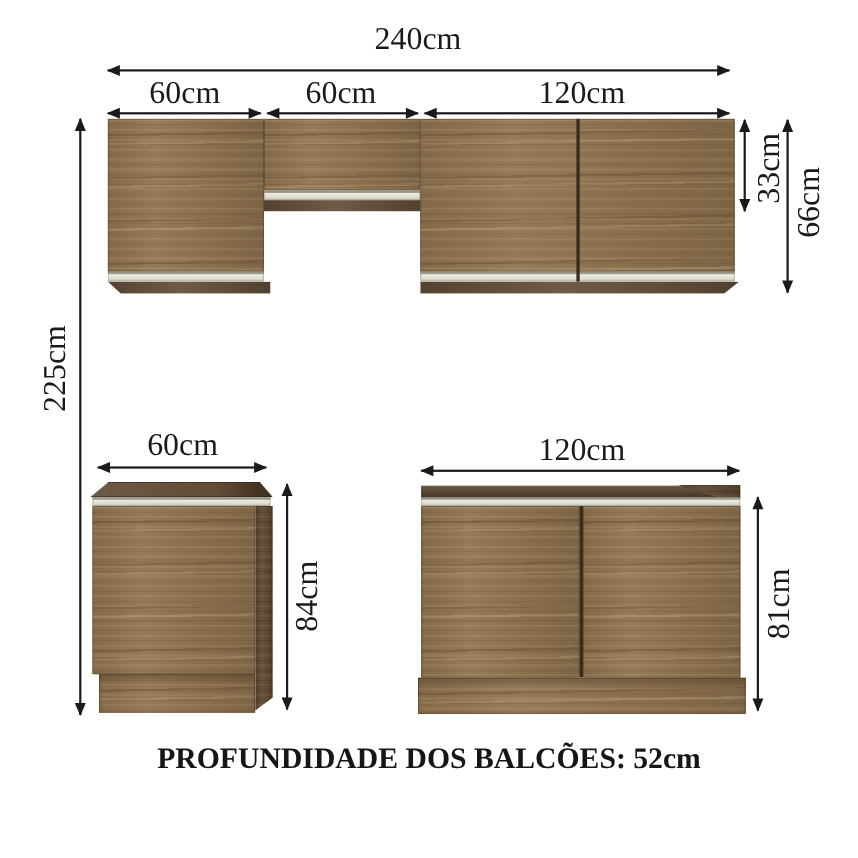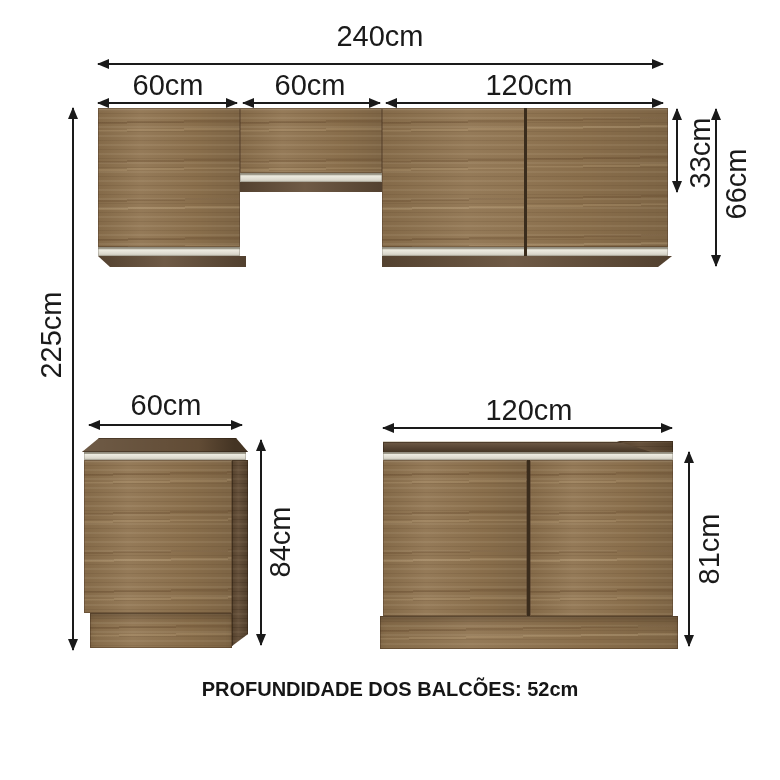--- a/index.html
+++ b/index.html
@@ -5,21 +5,21 @@
   :root{
     --wood:#8e724e;
     --wood-dark:#5e4831;
     --underside:#66503a;
     --strip:#e3e0d3;
     --ink:#1a1a1a;
   }
   html,body{margin:0;padding:0;background:#ffffff;}
   #canvas{
     position:relative;width:780px;height:780px;background:#ffffff;overflow:hidden;
-    font-family:Liberation Sans, sans-serif;color:var(--ink);
+    font-family:Liberation Serif, serif;color:var(--ink);
   }
   
   .dim-label{
     position:absolute;font-size:29px;font-weight:400;color:var(--ink);
     white-space:nowrap;transform:translate(-50%,-50%);line-height:1;
   }
   .dim-label.rot{transform:translate(-50%,-50%) rotate(-90deg);}
   
   .h-arrow{position:absolute;height:2px;background:var(--ink);}
   .h-arrow::before{content:"";position:absolute;left:-1px;top:-4px;
@@ -51,21 +51,21 @@
     background:linear-gradient(180deg,#a09c8d 0 2px,#eeece1 30%,#dedbd0 70%,#c6c3b4 100%);
     box-shadow:inset 0 0 0 1px rgba(120,116,104,.35);
   }
   .underside{background:var(--underside);
     background-image:linear-gradient(90deg, rgba(0,0,0,.18), rgba(255,255,255,.06) 45%, rgba(0,0,0,.20));}
   .abs{position:absolute;}
   .cab{position:absolute;display:flex;flex-direction:column;}
   .cab .face{flex:1 1 auto;}
   .cab .strip{height:9px;flex:0 0 auto;}
   .divider{position:absolute;top:0;bottom:0;left:50%;width:3px;margin-left:-1px;background:#3a2c1c;}
-  .footer-line{font-size:20px;font-weight:600;line-height:35px;color:#161616;}
+  .footer-line{font-size:27px;font-weight:600;line-height:35px;color:#161616;}
   #footer{position:absolute;left:0;right:0;top:672px;text-align:center;}
 </style>
 </head>
 <body>
 
 <div id="canvas">
 
   <div class="dim-label" style="left:380px;top:36px;">240cm</div>
   <div class="h-arrow" style="left:98px;top:63px;width:565px;"></div>
 

